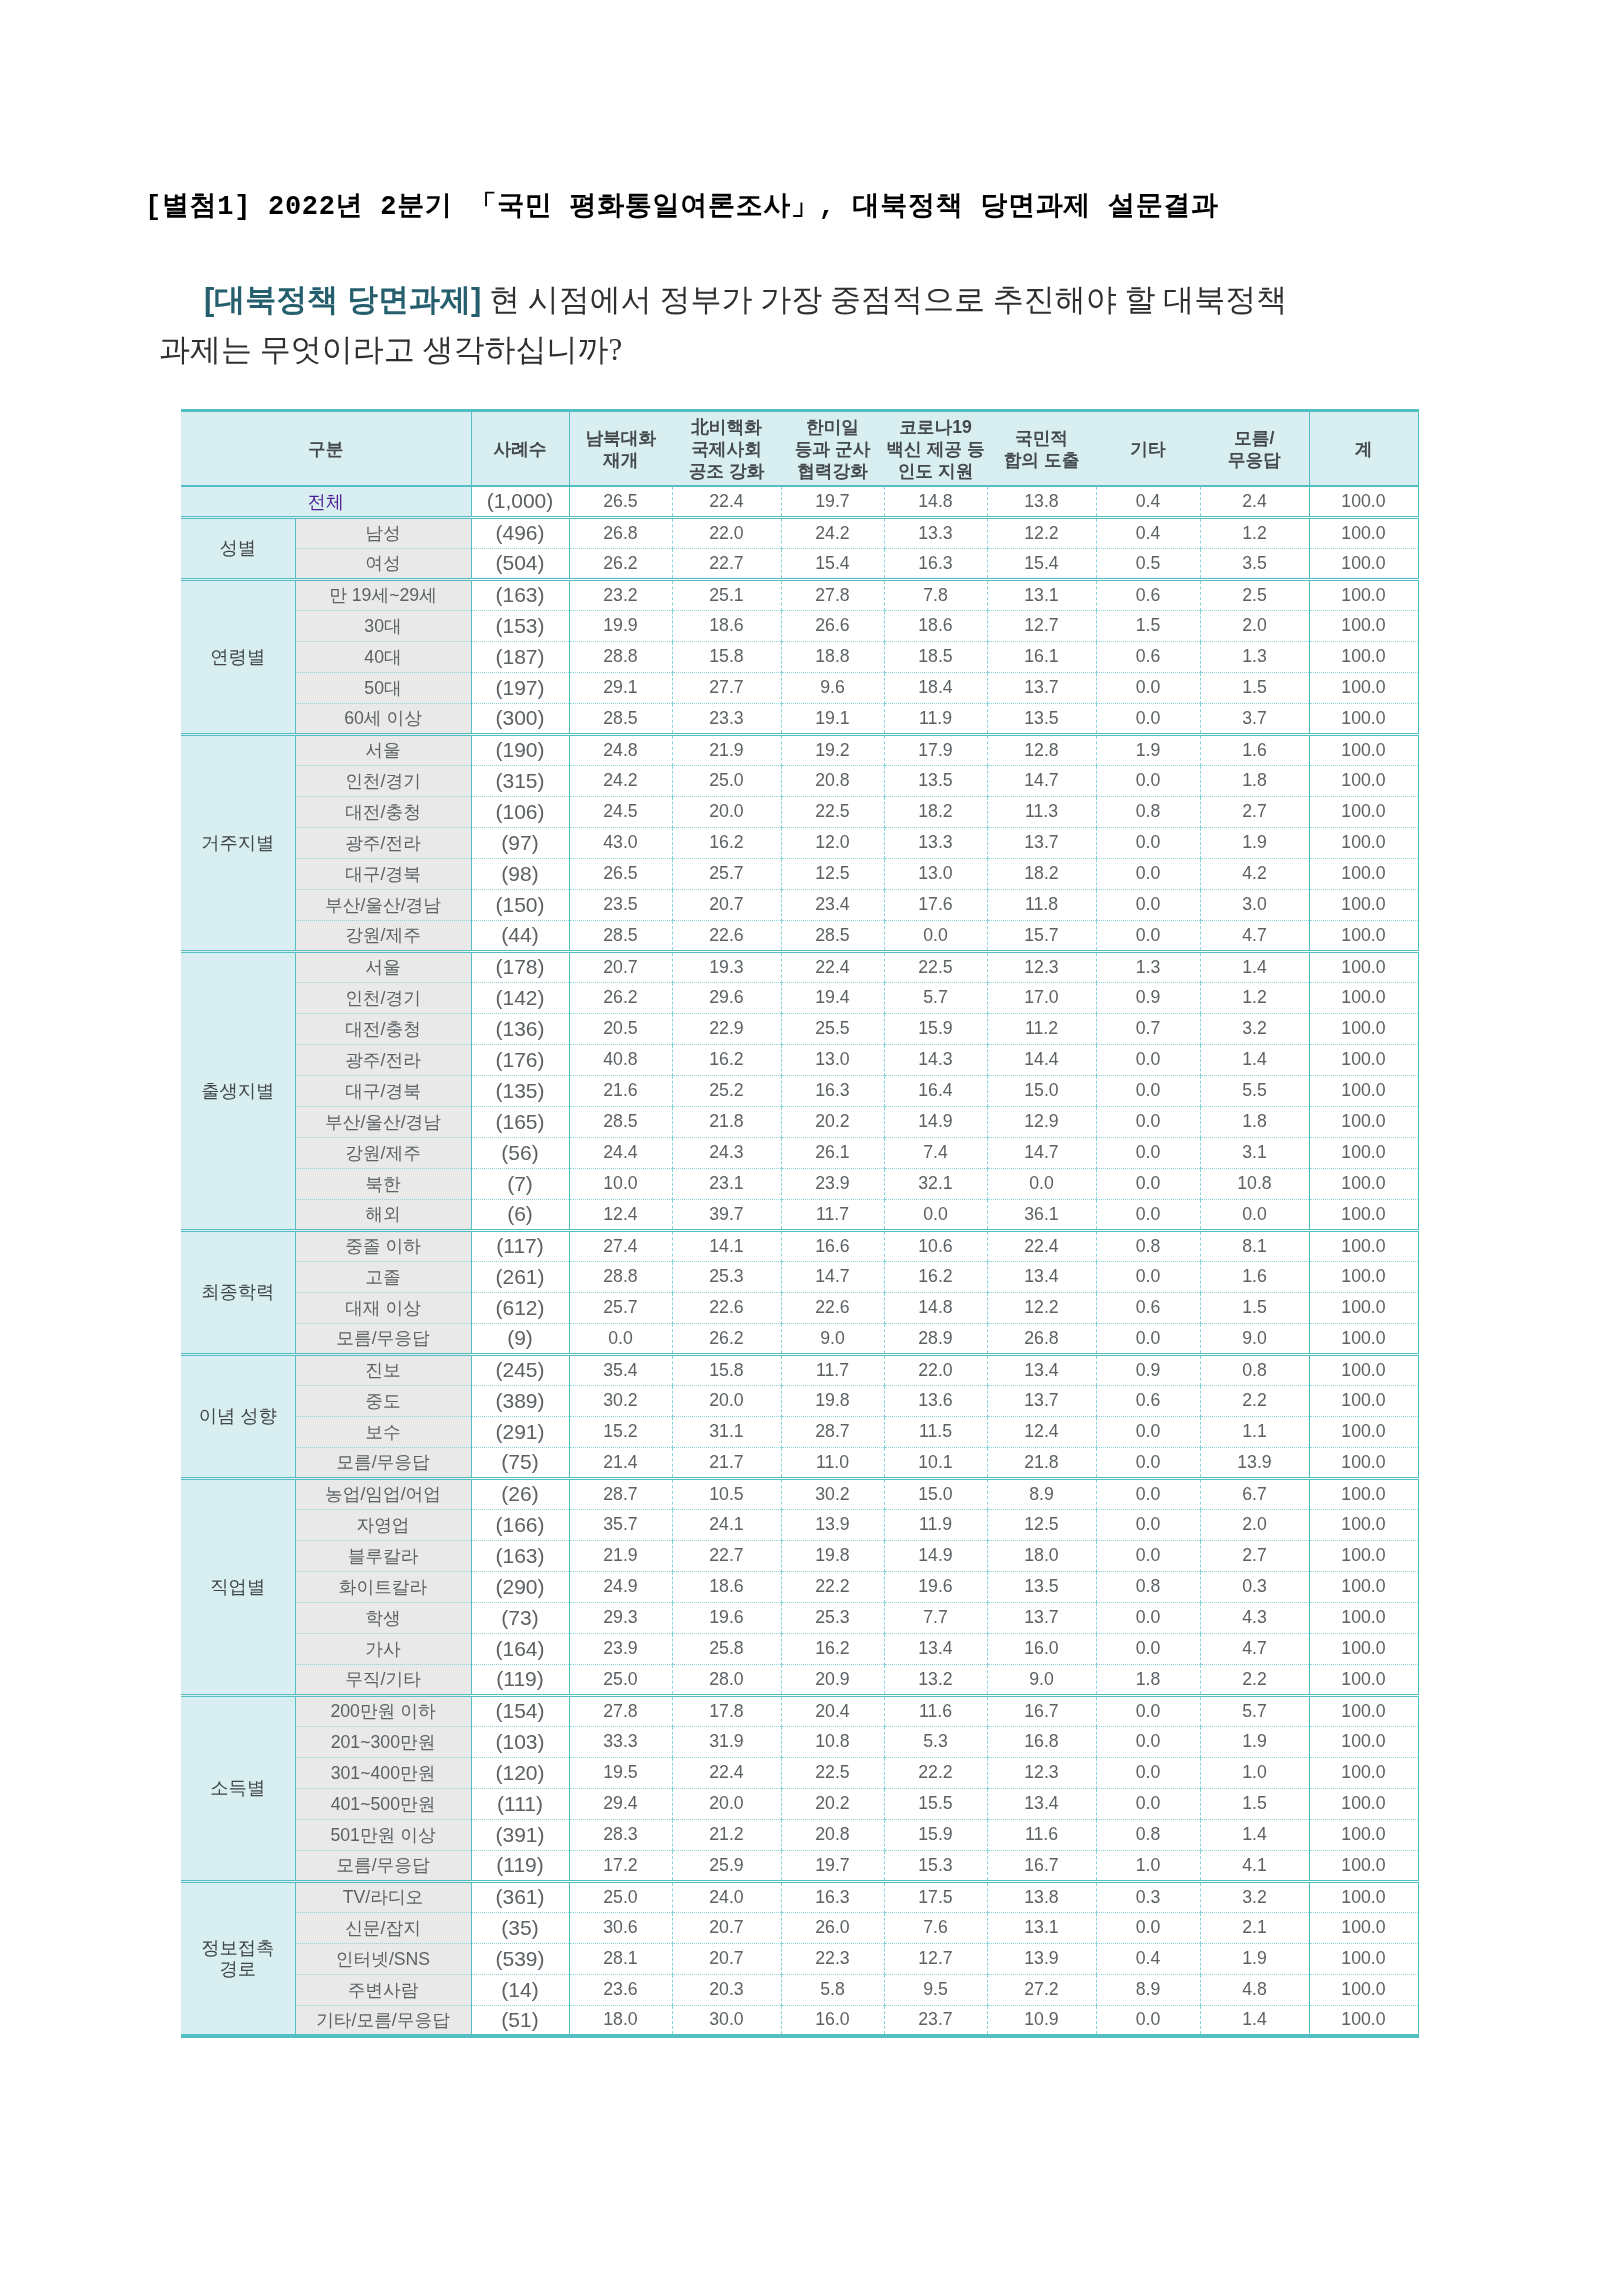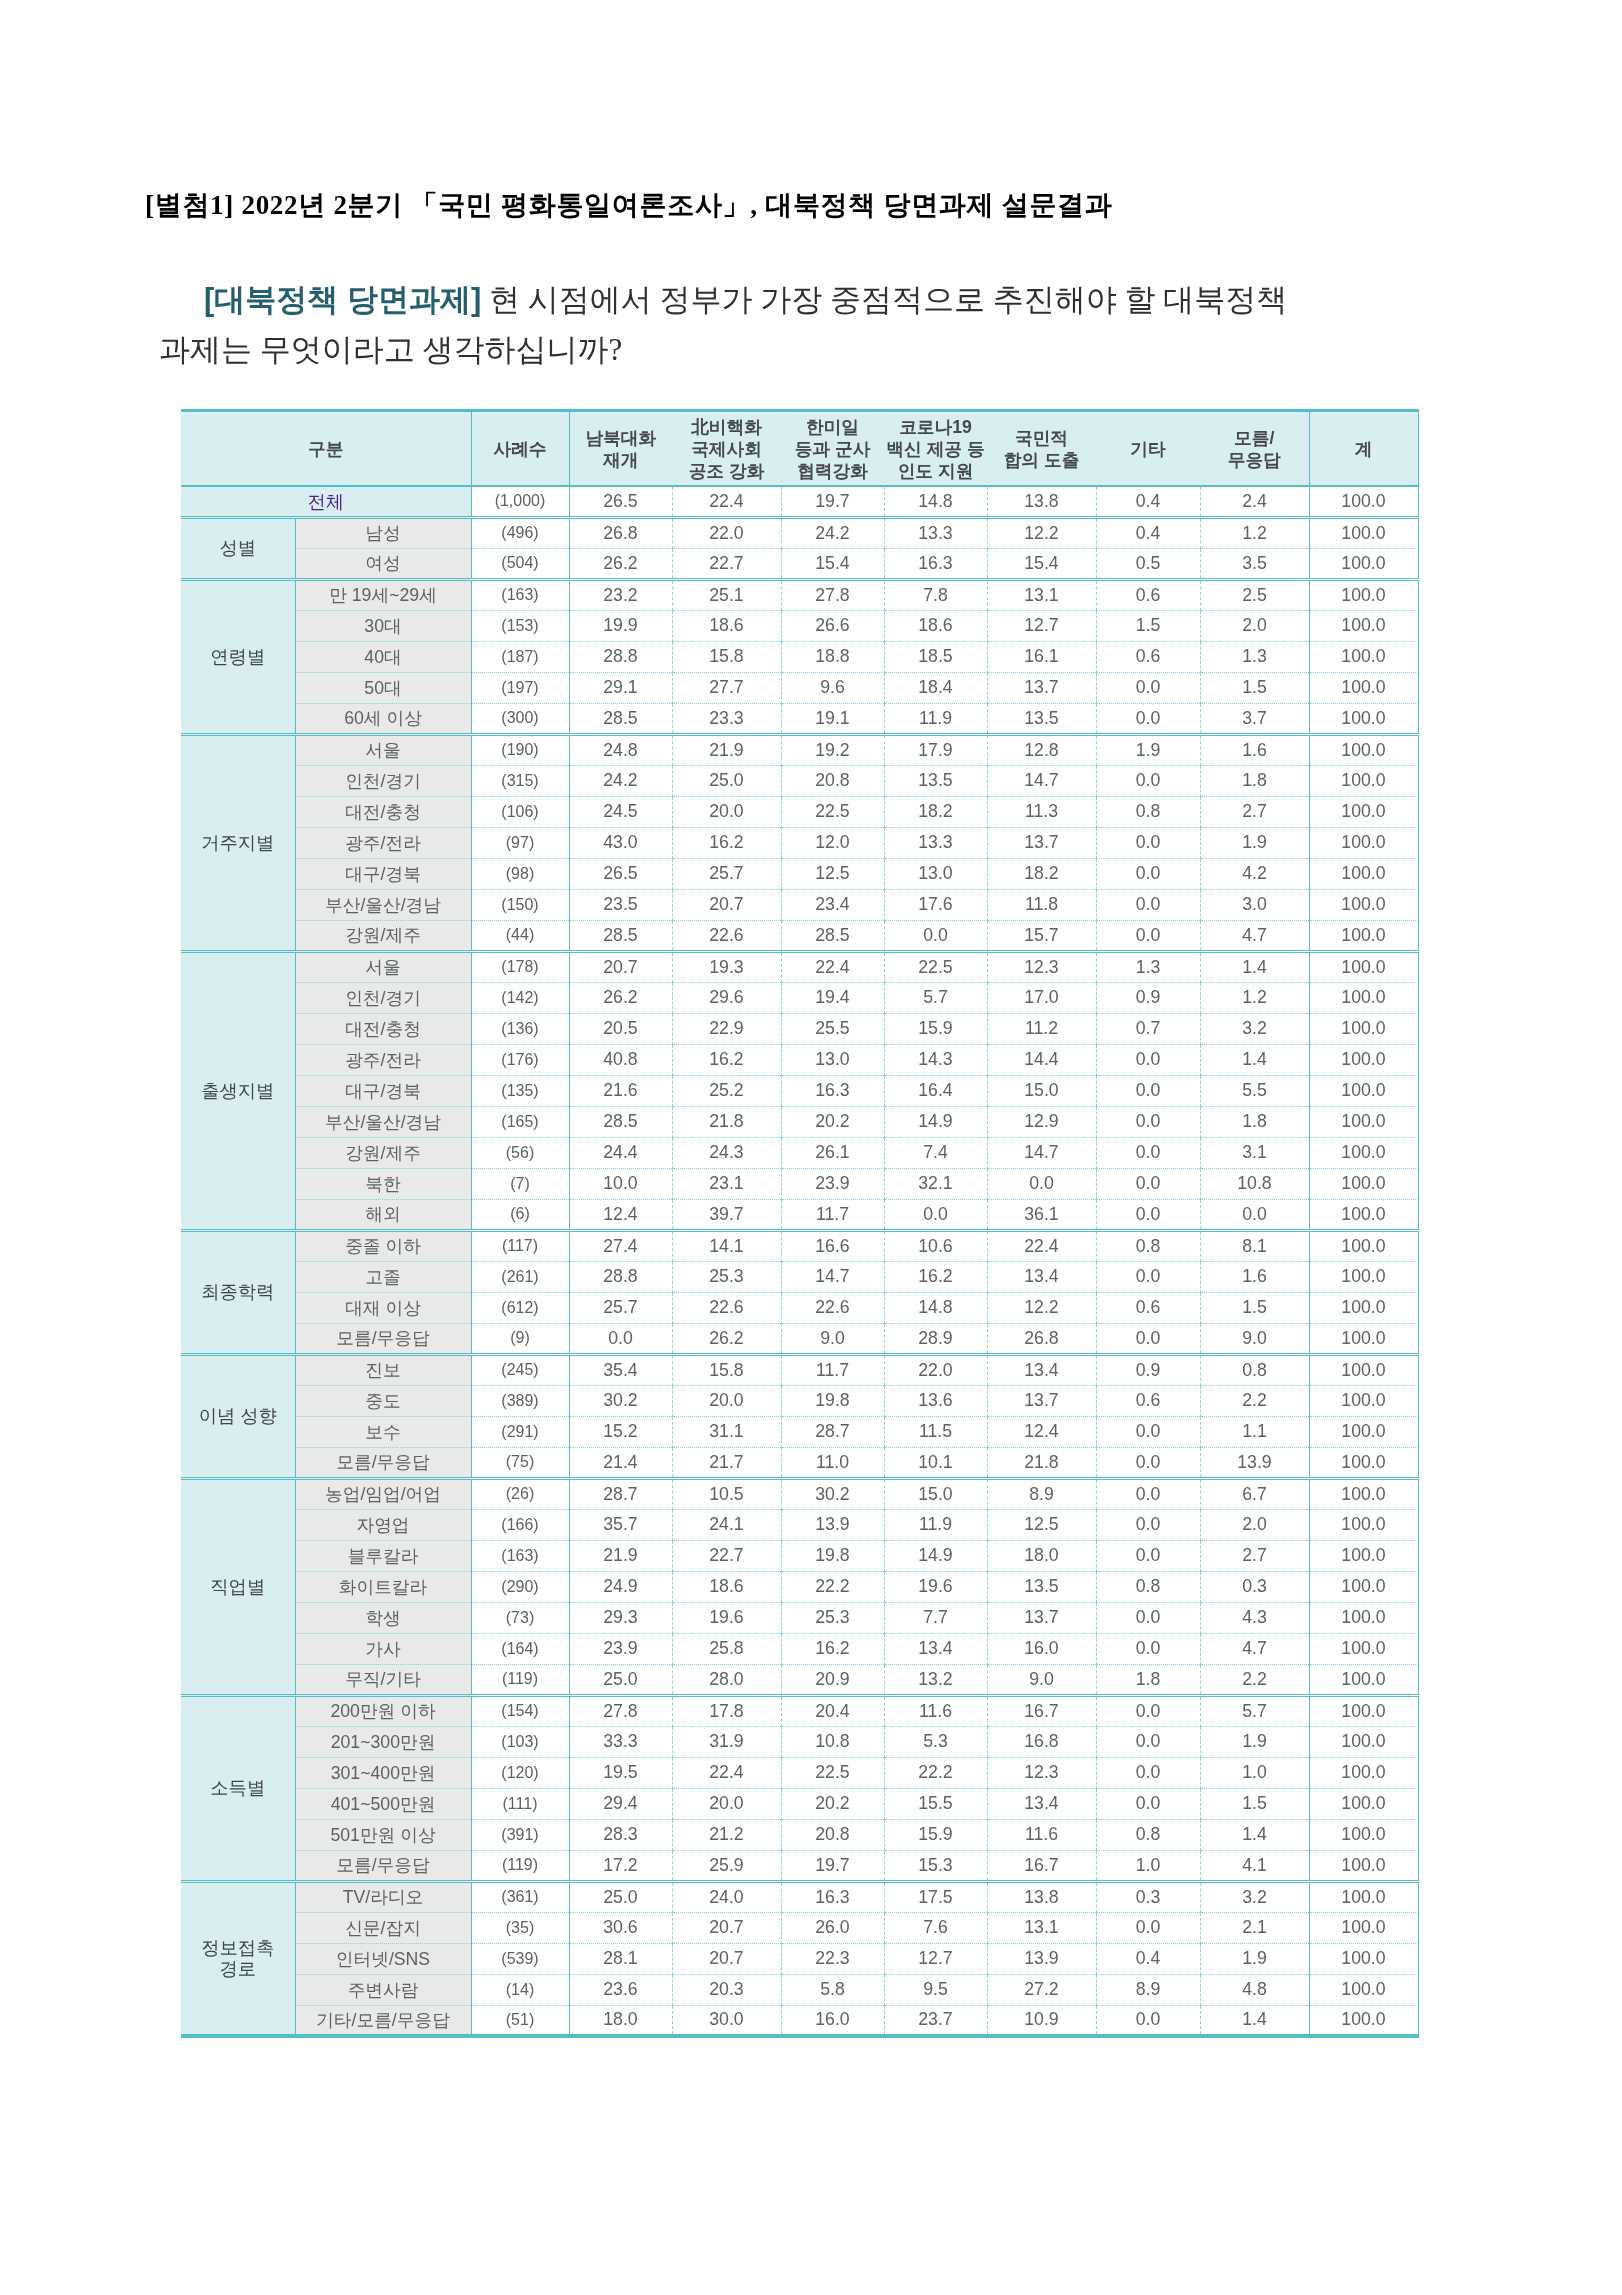--- a/index.html
+++ b/index.html
@@ -1,18 +1,18 @@
 <!DOCTYPE html>
 <html style="font-size:10.5px"><head>
 <meta charset="utf-8">
 <style>
   html,body{margin:0;padding:0;background:#ffffff;}
   .page{position:relative;width:1623px;height:2295px;background:#ffffff;overflow:hidden;
         font-family:"Liberation Sans",sans-serif;}
-  .doc-title{position:absolute;left:145px;top:187px;font-family:Liberation Serif, serif;
+  .doc-title{position:absolute;left:145px;top:187px;font-family:Liberation Mono, monospace;
         font-weight:700;font-size:27px;color:#000;letter-spacing:0.7px;white-space:nowrap;}
   .question{position:absolute;left:159px;top:275px;width:1335px;font-family:"Liberation Serif",serif;
         font-size:31px;line-height:50px;color:#2f2f2f;}
   .q-tag{font-family:"Liberation Sans",sans-serif;font-weight:700;color:#255f6e;margin-left:45px;}
   table.survey{position:absolute;left:181px;top:409px;width:1237px;border-collapse:collapse;
         table-layout:fixed;}
   table.survey th,table.survey td{padding:0;text-align:center;vertical-align:middle;
         font-family:"Liberation Sans",sans-serif;}
   thead tr{border-top:3.3px solid #53bfc5;border-bottom:2px solid #53bfc5;}
   thead th{background:#d9eef0;color:#44494c;font-weight:700;font-size:17.7px;line-height:22px;
@@ -20,21 +20,21 @@
   tbody tr{height:31px;}
   tbody tr.total{border-top:2px solid #53bfc5;}
   tbody tr.row{border-top:1.3px dotted #8ad4d8;}
   tbody tr.g-start{border-top:3.3px double #53bfc5;}
   tbody{border-bottom:4.6px solid #53bfc5;}
   td.group-cell{background:#d9eef0;color:#3f4447;font-weight:400;font-size:18.3px;
         white-space:pre-line;line-height:21.6px;}
   td.label{background:#e9e9e9;color:#5c6164;font-size:17.7px;border-left:1.3px solid #53bfc5;}
   td.total-label{background:#d9eef0;color:#4c1d95;font-size:18.3px;}
   td.n,th.n{border-left:1.3px solid #53bfc5;border-right:1.3px solid #53bfc5;}
-  td.n{color:#5c6164;font-size:16px;margin-top:7px;}
+  td.n{color:#5c6164;font-size:21px;margin-top:7px;}
   td.val{color:#5c6164;font-size:17.7px;border-left:1.3px dashed #8ad4d8;}
   td.sum,th.sum{border-left:1.3px solid #53bfc5;border-right:1.3px solid #53bfc5;}
   td.sum{color:#5c6164;font-size:17.7px;margin-top:38px;}
 </style>
 </head>
 <body>
 
 <div class="page">
   <div class="doc-title">[별첨1] 2022년 2분기 「국민 평화통일여론조사」, 대북정책 당면과제 설문결과</div>
 

